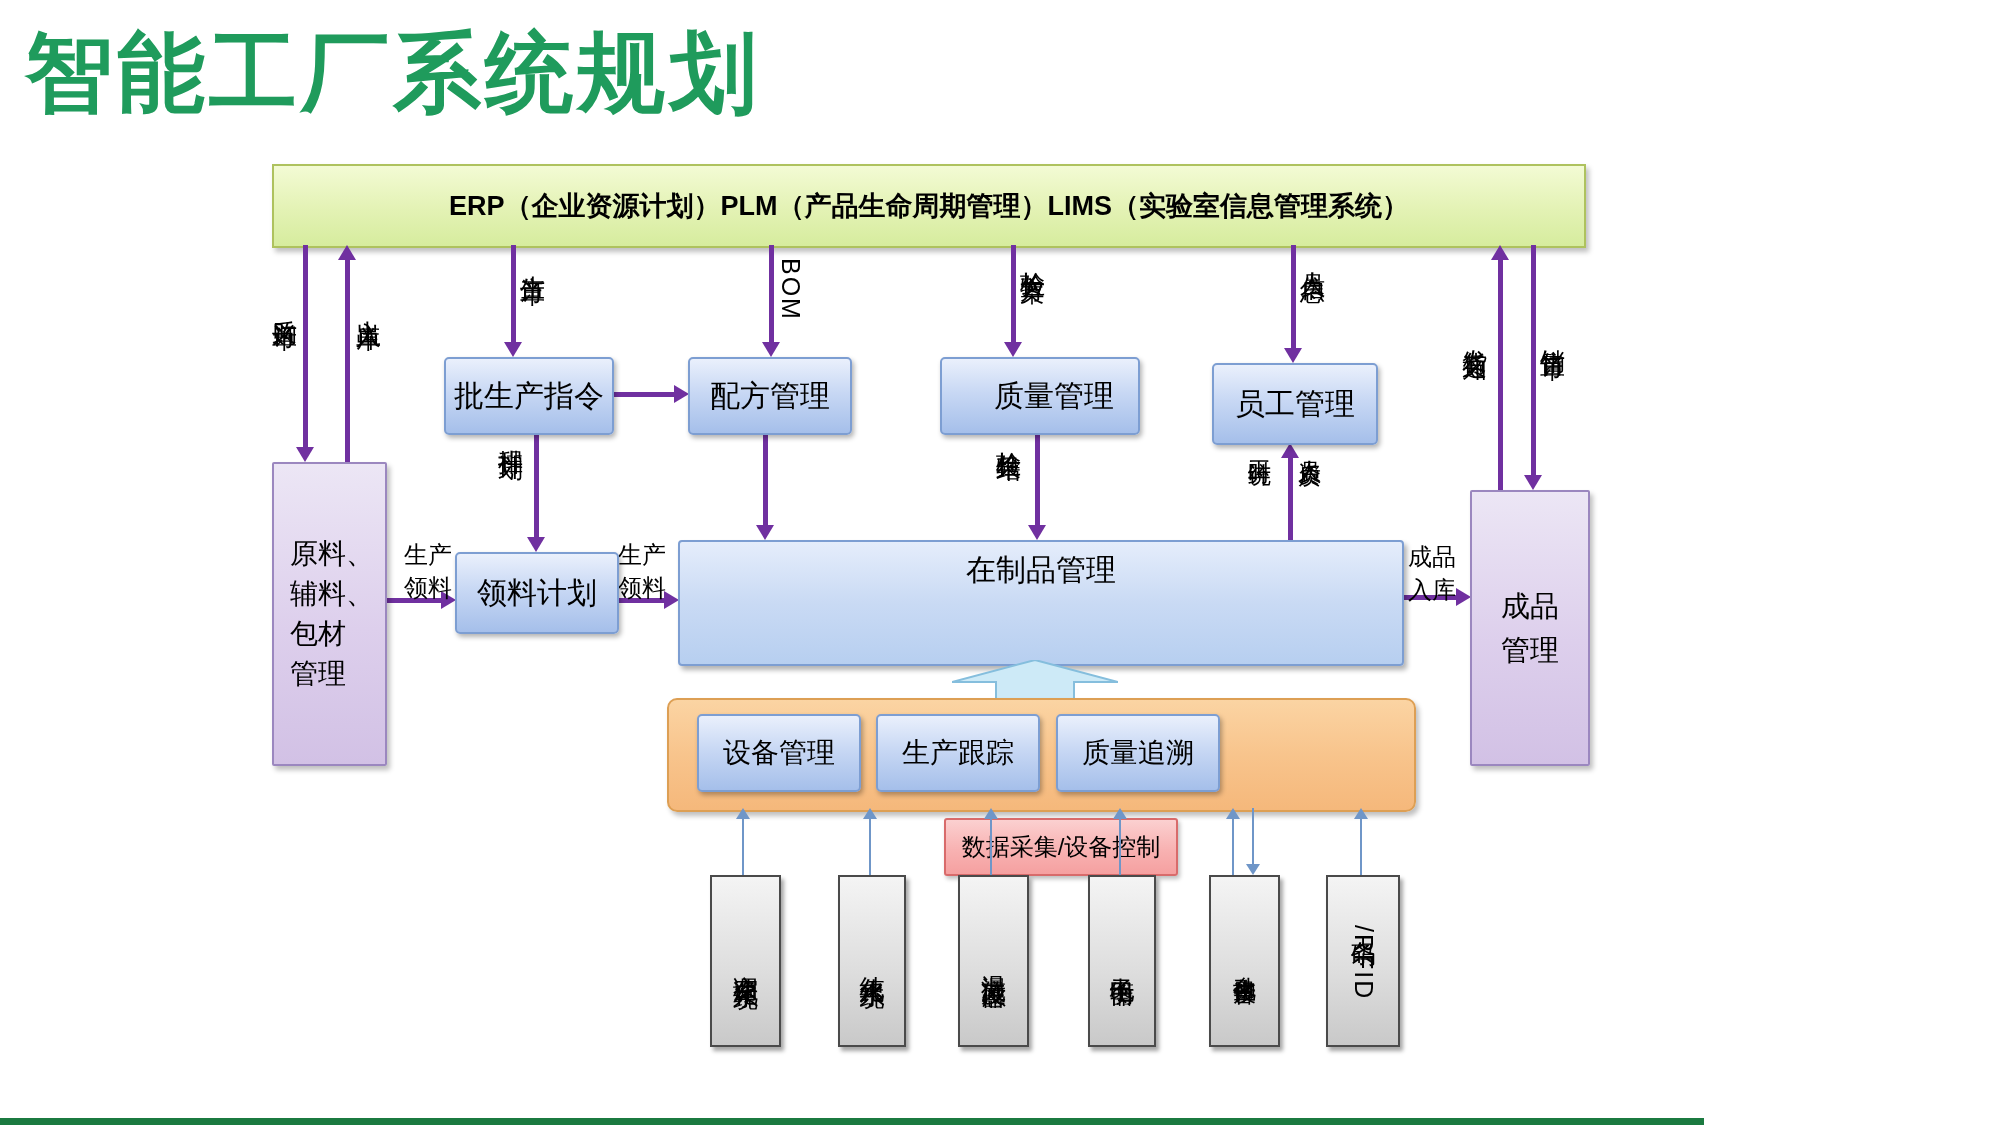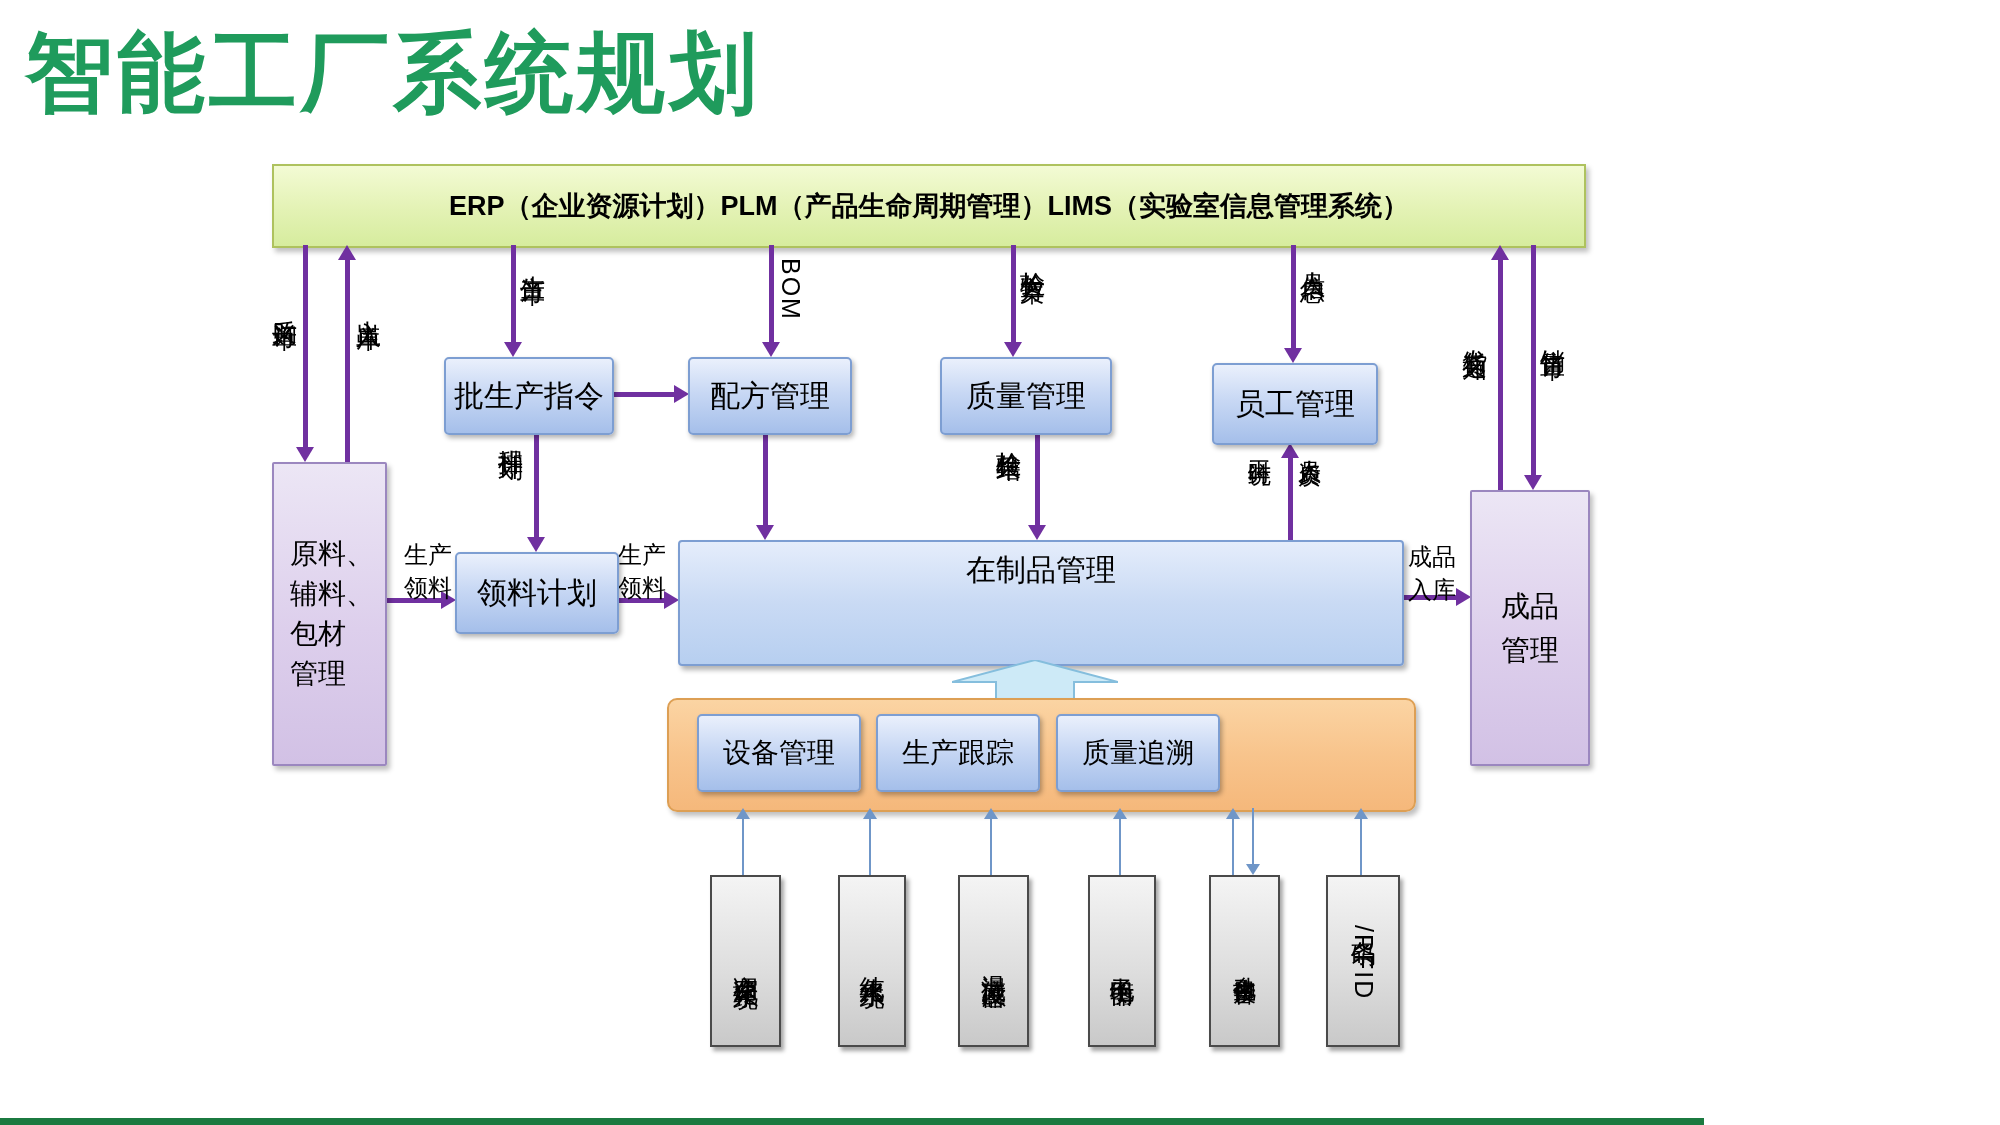--- a/index.html
+++ b/index.html
@@ -133,21 +133,21 @@
   <div class="vlabel" style="left:996px;top:432px;">检验结果</div>
   <div class="vlabel sm" style="left:1248px;top:442px;">工时统计</div>
   <div class="vlabel sm" style="left:1298px;top:442px;">人员资质</div>
 
   <div class="hlabel" style="left:404px;top:538px;">生产领料</div>
   <div class="hlabel" style="left:618px;top:538px;">生产领料</div>
   <div class="hlabel" style="left:1408px;top:540px;">成品入库</div>
 
   <div class="bluebox" style="left:444px;top:357px;width:166px;height:74px;">批生产指令</div>
   <div class="bluebox" style="left:688px;top:357px;width:160px;height:74px;">配方管理</div>
-  <div class="bluebox" style="left:940px;top:357px;width:168px;height:74px;">质量管理</div>
+  <div class="bluebox" style="left:940px;top:357px;width:168px;height:74px;padding-left:28px;">质量管理</div>
   <div class="bluebox" style="left:1212px;top:363px;width:162px;height:78px;">员工管理</div>
   <div class="bluebox" style="left:455px;top:552px;width:160px;height:78px;">领料计划</div>
 
   <div class="purplebox" style="left:272px;top:462px;width:111px;height:300px;">
     <div class="plines">
       <div>原料、</div>
       <div>辅料、</div>
       <div>包材</div>
       <div>管理</div>
     </div>
@@ -166,20 +166,21 @@
 
   <svg style="position:absolute;left:952px;top:660px;" width="166" height="40">
     <polygon points="83,0 166,22 122,22 122,40 44,40 44,22 0,22" fill="#cdeaf7" stroke="#85bedd" stroke-width="2"></polygon>
   </svg>
 
   <div class="orangebox"></div>
   <div class="bluebox mesbtn" style="left:697px;top:714px;width:160px;height:74px;">设备管理</div>
   <div class="bluebox mesbtn" style="left:876px;top:714px;width:160px;height:74px;">生产跟踪</div>
   <div class="bluebox mesbtn" style="left:1056px;top:714px;width:160px;height:74px;">质量追溯</div>
 
+  <div class="pinkbox">数据采集/设备控制</div>
 
   <div class="bhead up" style="left:736px;top:808px;"></div>
   <div class="bshaft-v" style="left:742px;top:818px;height:57px;"></div>
   <div class="bhead up" style="left:863px;top:808px;"></div>
   <div class="bshaft-v" style="left:869px;top:818px;height:57px;"></div>
   <div class="bhead up" style="left:984px;top:808px;"></div>
   <div class="bshaft-v" style="left:990px;top:818px;height:57px;"></div>
   <div class="bhead up" style="left:1113px;top:808px;"></div>
   <div class="bshaft-v" style="left:1119px;top:818px;height:57px;"></div>
   <div class="bhead up" style="left:1226px;top:808px;"></div>

